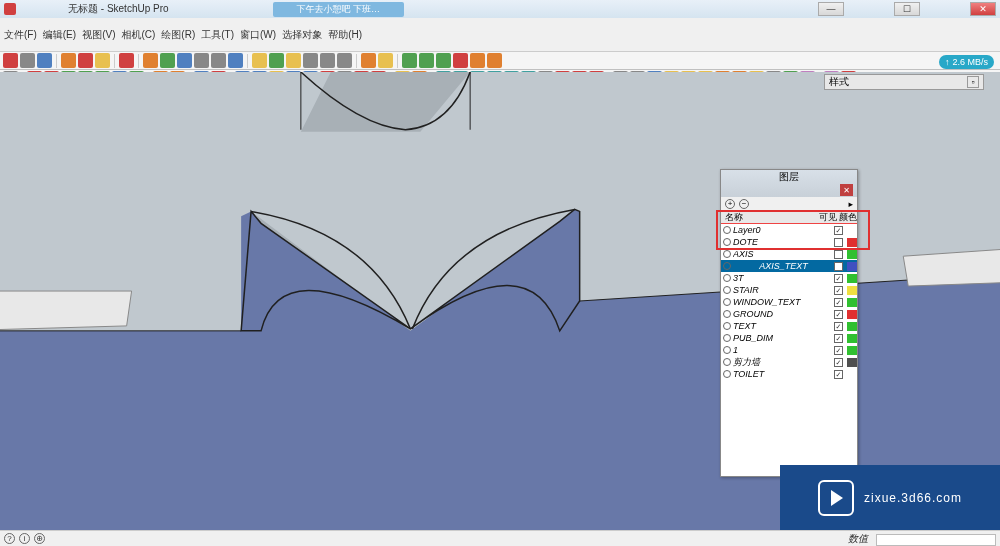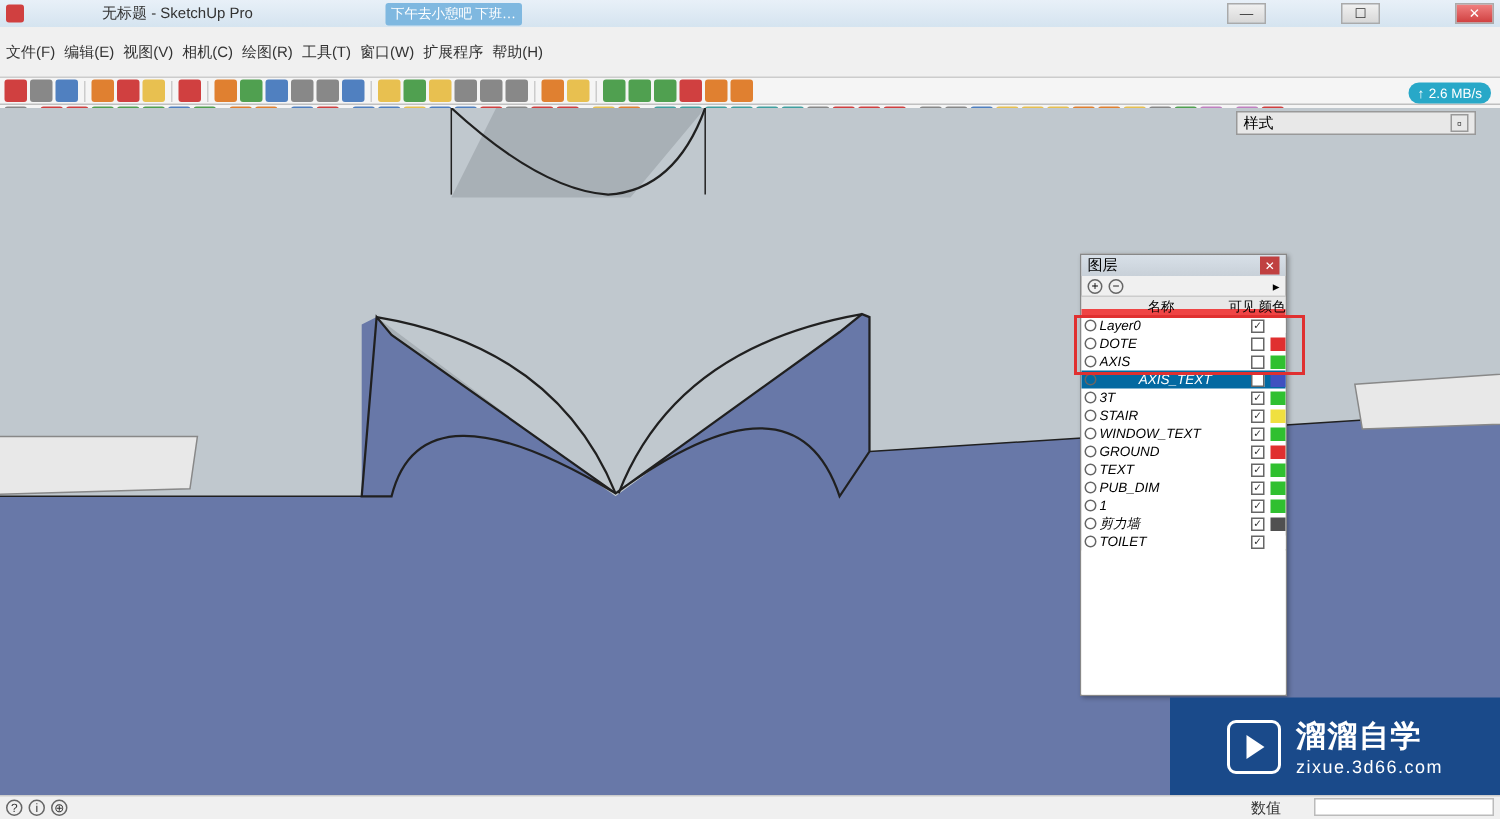--- a/index.html
+++ b/index.html
@@ -3,60 +3,60 @@
   <meta charset="utf-8">
   <style>
     * { margin: 0; padding: 0; box-sizing: border-box; font-family: "Microsoft YaHei", Arial, sans-serif; }
     body { width: 1000px; height: 546px; background: #c3e0f0; overflow: hidden; position: relative; }
     
     .titlebar { height: 18px; background: linear-gradient(#e8f0f8, #d5e4f0); display: flex; align-items: center; padding: 0 4px; font-size: 10px; color: #333; gap: 48px; }
     .titlebar .icon-app { width: 12px; height: 12px; background: #d04040; border-radius: 2px; margin-right: 4px; }
     .titlebar .spacer { flex: 1; }
     .titlebar .win-btn { width: 26px; height: 14px; background: linear-gradient(#f0f0f0,#d8d8d8); border: 1px solid #aaa; margin-left: 2px; font-size: 9px; display:flex; align-items:center; justify-content:center; cursor:pointer; }
     .titlebar .close-btn { background: linear-gradient(#f08080,#d04040); color:#fff; }
-    .titlebar .tab { background:#7fb8e0; color:#fff; font-size:9px; padding:1px 4px; margin-left:40px; border-radius:2px;font-family:Liberation Serif, serif; }
+    .titlebar .tab { background:#7fb8e0; color:#fff; font-size:9px; padding:1px 24px; margin-left:56px; border-radius:2px; }
     
     .menubar { height: 34px; background: #f0f0f0; display: flex; align-items: center; padding: 0 4px; font-size: 10px; gap: 6px; color: #333; border-bottom:1px solid #ccc; }
     .menubar span { cursor: pointer; }
     
     .toolbar { height: 18px; background: #f5f5f5; display: flex; align-items: center; padding: 0 3px; gap: 2px; border-bottom: 1px solid #c0c0c0; }
     .tb-icon { width: 15px; height: 15px; display: inline-block; border-radius: 2px; }
     .tb-sep { width: 1px; height: 14px; background: #ccc; margin: 0 2px; }
     
     .speed-badge { position: absolute; right: 6px; top: 55px; background: #28a8c8; color: #fff; font-size: 9px; padding: 2px 6px; border-radius: 8px; display:flex; align-items:center; gap:3px; }
     
     .viewport { position: absolute; top: 72px; left: 0; right: 0; bottom: 16px; background: #a8b0b6; overflow: hidden; }
     
     .style-panel { position: absolute; right: 16px; top: 74px; width: 160px; height: 16px; background: #e8e8e8; border: 1px solid #999; font-size: 10px; padding: 1px 4px; display:flex; align-items:center; }
     .style-panel .close-sq { margin-left:auto; width:12px; height:12px; border:1px solid #999; font-size:9px; text-align:center; }
     
     .layers-panel { position: absolute; left: 720px; top: 169px; width: 138px; background: #f0f0f0; border: 1px solid #888; box-shadow: 1px 1px 3px rgba(0,0,0,.3); }
-    .layers-title { height: 14px; background: linear-gradient(#d8e0e8,#c8d0d8); font-size: 10px; padding: 0 4px; display: flex; align-items: center; }
+    .layers-title { height: 27px; background: linear-gradient(#d8e0e8,#c8d0d8); font-size: 10px; padding: 0 4px; display: flex; align-items: center; flex-direction: column; }
     .layers-title .close-x { margin-left: auto; width: 13px; height: 12px; background: #c04040; color:#fff; font-size:8px; display:flex; align-items:center; justify-content:center; cursor:pointer; }
     .layers-controls { height: 14px; display:flex; align-items:center; padding:0 4px; gap:4px; font-size:10px; border-bottom:1px solid #ccc; }
     .layers-controls .circ { width:10px; height:10px; border:1px solid #666; border-radius:50%; display:flex; align-items:center; justify-content:center; font-size:8px; }
     .layers-controls .arrow-r { margin-left:auto; font-size:9px; }
-    .layers-header { height: 13px; background:#e8e8e8; border-bottom:5px solid #ef4444; display:flex; font-size:9px;padding-left:40px; }
+    .layers-header { height: 13px; background:#e8e8e8; border-bottom:1px solid #ef4444; display:flex; font-size:9px; }
     .layers-header .col1 { flex:1; padding-left:4px; }
     .layers-header .col2 { width:22px; text-align:center; }
     .layers-header .col3 { width:18px; text-align:right; }
     .layers-body { background:#fff; }
     .layer-row { height: 12px; display: flex; align-items: center; font-size: 9px; padding-left:2px; }
     .layer-row.selected { background: #0369a1; color: #fff; text-align: center; }
     .layer-row .radio { width: 8px; height: 8px; border: 1px solid #666; border-radius: 50%; margin-right: 2px; flex-shrink:0; }
     .layer-row .lname { flex: 1; white-space:nowrap; overflow:hidden;font-style:italic; }
     .layer-row .chk { width:9px; height:9px; border:1px solid #666; background:#fff; margin-right:4px; font-size:7px; line-height:7px; text-align:center; color:#333; flex-shrink:0; }
     .layer-row .swatch { width: 10px; height: 9px; flex-shrink:0; }
     .layers-body .spacer-row { height: 96px; background:#fff; }
     
     .red-box { position: absolute; border: 2px solid #e03030; pointer-events:none; }
     
     .statusbar { position: absolute; bottom: 0; left: 0; right: 0; height: 16px; background: #f0f0f0; border-top: 1px solid #ccc; display: flex; align-items: center; font-size: 10px; padding: 0 4px; color:#333; }
     .statusbar .circ-i { width:11px; height:11px; border:1px solid #666; border-radius:50%; margin-right:4px; font-size:8px; display:flex; align-items:center; justify-content:center; }
-    .statusbar .right-group { margin-left:auto; display:flex; align-items:flex-start; gap:22px; }
+    .statusbar .right-group { margin-left:auto; display:flex; align-items:flex-end; gap:8px;font-style:italic; }
     .statusbar .val-box { border:1px solid #bbb; background:#fff; width:120px; height:12px; }
     
     .watermark { position: absolute; right: 0; bottom: 16px; width: 220px; height: 65px; background: #1a4a8a; color: #fff; display: flex; align-items: center; justify-content: center; gap: 10px; }
     .watermark .play-icon { width: 36px; height: 36px; border: 2px solid #fff; border-radius: 6px; display:flex; align-items:center; justify-content:center; }
     .watermark .play-icon span { width: 0; height: 0; border-left: 12px solid #fff; border-top: 8px solid transparent; border-bottom: 8px solid transparent; margin-left:3px; }
     .watermark .text-stack { text-align:left; }
     .watermark .big { font-size: 20px; font-weight:bold; letter-spacing:1px; }
     .watermark .small { font-size: 12px; letter-spacing:1px; }
     
     .tb-i1{background:#d04040}.tb-i2{background:#e8c050}.tb-i3{background:#5080c0}.tb-i4{background:#50a050}.tb-i5{background:#888}.tb-i6{background:#c080c0}.tb-i7{background:#e08030}.tb-i8{background:#40a0a0}
@@ -75,21 +75,21 @@
 </div>
 
 <div class="menubar">
   <span>文件(F)</span>
   <span>编辑(E)</span>
   <span>视图(V)</span>
   <span>相机(C)</span>
   <span>绘图(R)</span>
   <span>工具(T)</span>
   <span>窗口(W)</span>
-  <span>扩展程序</span>
+  <span>选择对象</span>
   <span>帮助(H)</span>
 </div>
 
 <div class="toolbar">
   <span class="tb-icon tb-i1"></span>
     <span class="tb-icon tb-i5"></span>
     <span class="tb-icon tb-i3"></span>
     <span class="tb-sep"></span>
     <span class="tb-icon tb-i7"></span>
     <span class="tb-icon tb-i1"></span>
@@ -303,21 +303,20 @@
     </div>
 </div>
 
 <div class="red-box" style="left:716px; top:210px; width:154px; height:40px;"></div>
 
 <div class="watermark">
   <div class="play-icon">
       <span></span>
     </div>
   <div class="text-stack">
-    <div class="big">溜溜自学</div>
     <div class="small">zixue.3d66.com</div>
   </div>
 </div>
 
 <div class="statusbar">
   <span class="circ-i">?</span>
   <span class="circ-i">i</span>
   <span class="circ-i">⊕</span>
   <span class="right-group">
     <span>数值</span>

